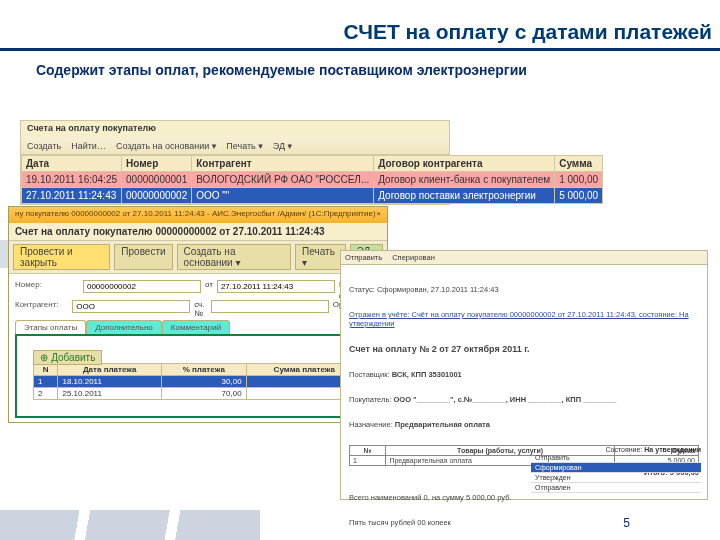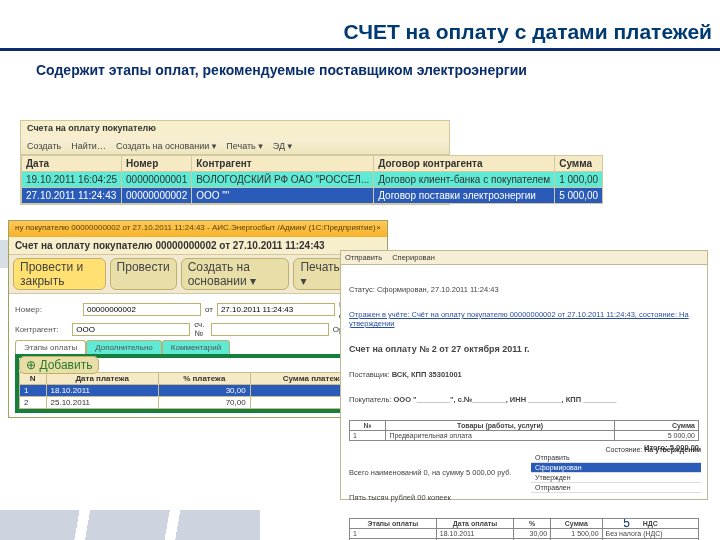--- a/index.html
+++ b/index.html
@@ -12,33 +12,33 @@
   .deco{position:absolute;width:120px;height:14px;background:linear-gradient(100deg,#c7cfdb 30%,#fff 30% 33%,#c7cfdb 33% 63%,#fff 63% 66%,#c7cfdb 66%);opacity:.7}
   .deco.d1{top:240px;left:0}
   .deco.d2{top:254px;left:0}
   .deco.d3{bottom:0;left:0;width:260px;height:30px;background:linear-gradient(100deg,#b8c2d2 30%,#fff 30% 34%,#b8c2d2 34% 64%,#fff 64% 68%,#b8c2d2 68%)}
   
   .win1{position:absolute;top:120px;left:20px;width:430px;background:#fff;border:1px solid #d0c8a0}
   .win1 .hdr{background:#f7eecb;height:16px;padding:2px 6px;color:#333;font-weight:bold}
   .toolbar{background:linear-gradient(#f6efd6,#efe6be);height:18px;display:flex;align-items:center;gap:10px;padding:0 6px;border-bottom:1px solid #d0c8a0;color:#444}
   .toolbar span{cursor:pointer}
   .tbl{width:100%;border-collapse:collapse;font-size:10px}
-  .tbl th,.tbl td{border:1px solid #d0c8a0;padding:2px 4px;text-align:left;background:#5eead4;color:#333;white-space:nowrap}
+  .tbl th,.tbl td{border:1px solid #d0c8a0;padding:2px 4px;text-align:left;background:#fca5a5;color:#333;white-space:nowrap}
   .tbl th{background:#f5eac4}
   .tbl tr.sel td{background:#2b5bb8;color:#fff}
   
-  .win2{position:absolute;top:220px;left:8px;width:380px;background:#fff;border:1px solid #a0a060}
+  .win2{position:absolute;top:206px;left:8px;width:380px;background:#fff;border:1px solid #a0a060}
   .win2 .titlebar{background:linear-gradient(#fdc95a,#f7b22a);height:16px;color:#604000;font-size:8px;padding:2px 6px;display:flex;justify-content:space-between}
   .win2 .subhdr{background:#f7eecb;padding:3px 6px;color:#333;font-size:10px;font-weight:bold}
   .btnbar{display:flex;gap:4px;padding:3px 4px;background:#f2ead0;border-top:1px solid #d0c8a0;border-bottom:1px solid #d0c8a0}
-  .btn{background:#e8dea8;border:1px solid #c0b070;border-radius:6px;padding:1px 6px;font-size:12px;color:#444;cursor:pointer}
+  .btn{background:#e8dea8;border:1px solid #c0b070;border-radius:0;padding:1px 6px;font-size:10px;color:#444;cursor:pointer}
   .btn.primary{background:#ffe070}
   .btn.green{background:#c2e0a0}
   .form{padding:4px 6px;font-size:8px;color:#333}
-  .frow{display:flex;align-items:center;gap:4px;margin:2px 0}
+  .frow{display:flex;gap:4px;margin:2px 0}
   .frow label{width:80px;color:#555}
   .inp{border:1px solid #c0b070;background:#fff;padding:1px 3px;height:13px;font-size:8px;flex:1}
   .tabs{display:flex;gap:0;margin-top:2px}
   .tab{border:1px solid #c0b070;border-bottom:none;padding:2px 8px;background:#5eead4;font-size:8px;border-radius:3px 3px 0 0;color:#555}
   .tab.active{background:#fff}
   .mini-tbl{width:100%;border-collapse:collapse;margin-top:0}
   .mini-tbl th,.mini-tbl td{border:1px solid #c8bc8c;padding:1px 4px;font-size:8px}
   .mini-tbl th{background:#f5eac4}
   .mini-tbl tr.sel td{background:#2b5bb8;color:#fff}
   .total-row{display:flex;gap:6px;padding:3px 6px;border-top:1px solid #c0b070;background:#f7eecb;align-items:center;font-size:8px}
@@ -131,21 +131,21 @@
       <input class="inp" style="flex: 0 0 60px;" value="ООО">
       <span>сч.№</span>
       <input class="inp" style="flex: 0 0 50px;">
       <span>Организация</span>
     </div>
     <div class="tabs">
       <div class="tab active">Этапы оплаты</div>
       <div class="tab">Дополнительно</div>
       <div class="tab">Комментарий</div>
     </div>
-    <div style="border:4px solid #15803d;padding:0">
+    <div style="border:2px solid #15803d;padding:16px">
       <span class="btn" style="color:#2a7a2a">⊕ <span>Добавить</span></span>
       <table class="mini-tbl">
         <tbody>
             <tr>
           <th>N</th>
           <th>Дата платежа</th>
           <th>% платежа</th>
           <th>Сумма платежа</th>
         </tr>
         <tr class="sel">
@@ -170,20 +170,21 @@
   <div class="bar">
     <span>Отправить</span>
     <span>Сперирован</span>
   </div>
   <div class="meta">
     <div class="line">Статус: Сформирован, 27.10.2011 11:24:43</div>
     <div class="line" style="color:#2a4fa0;text-decoration:underline">Отражен в учёте: Счёт на оплату покупателю 00000000002 от 27.10.2011 11:24:43, состояние: На утверждении</div>
     <h3>Счет на оплату № 2 от 27 октября 2011 г.</h3>
     <div class="line"><span>Поставщик:</span> <b>ВСК, КПП 35301001</b></div>
     <div class="line"><span>Покупатель:</span> <b>ООО "________", с.№________, ИНН ________, КПП ________</b></div>
+    <div class="line"><span>Назначение:</span> <b>Предварительная оплата</b></div>
     <table>
       <tbody>
           <tr>
             <th>№</th>
             <th>Товары (работы, услуги)</th>
             <th class="rt">Сумма</th>
           </tr>
       <tr>
             <td>1</td>
             <td>Предварительная оплата</td>

